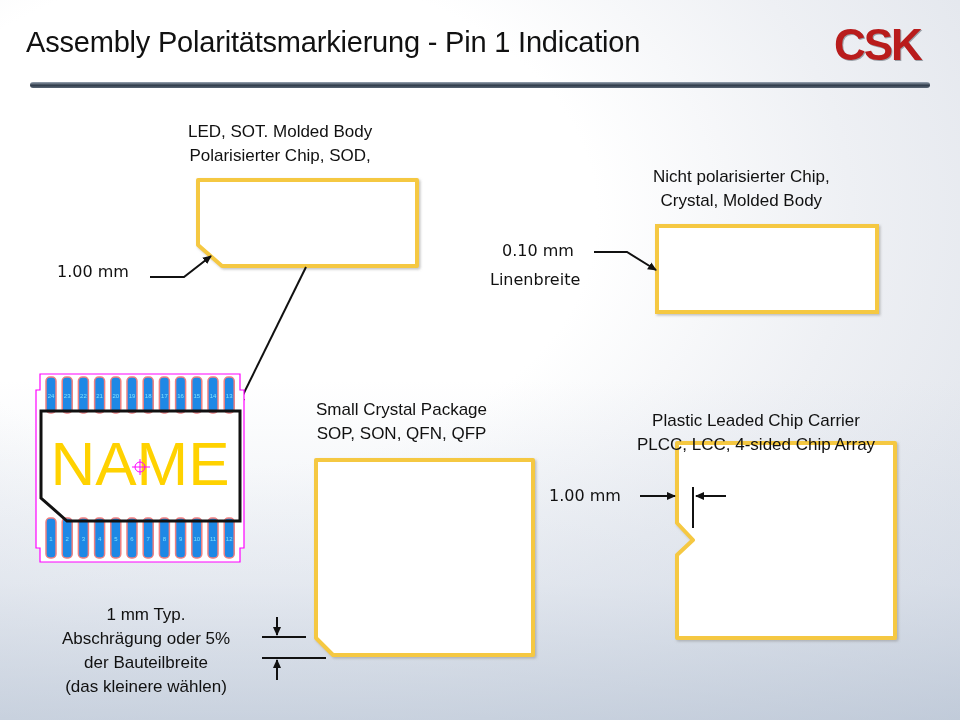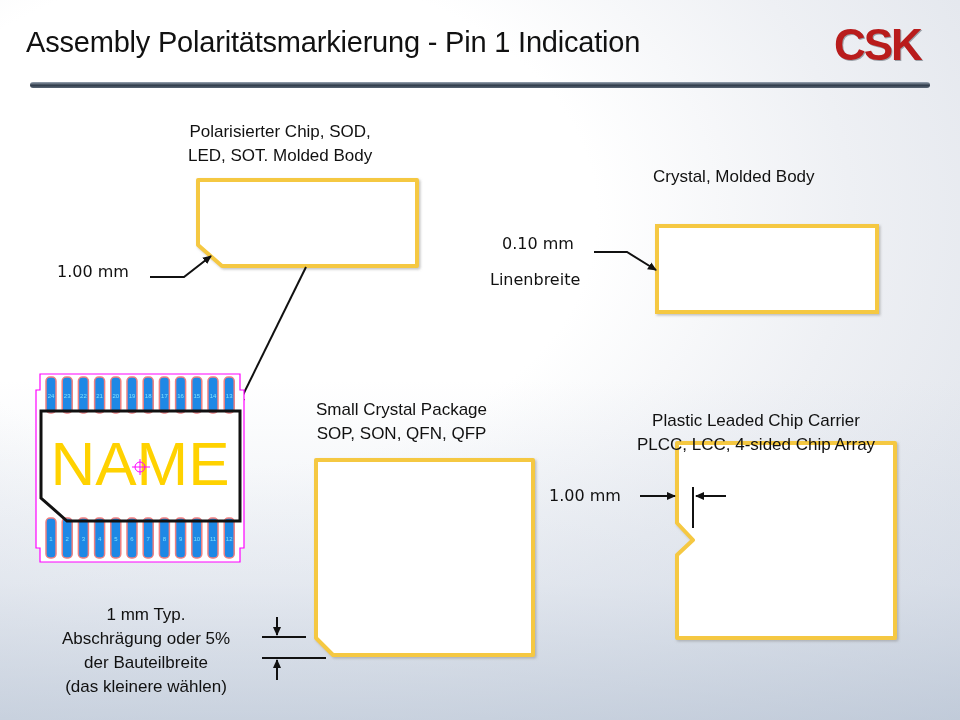--- a/index.html
+++ b/index.html
@@ -117,29 +117,30 @@
 
   <path d="M677,443 L895,443 L895,638 L677,638 L677,555 L693,540 L677,523 Z" fill="#fff" stroke="#f5c842" stroke-width="4" stroke-linejoin="round" filter="url(#sh)"></path>
   <g stroke="#111" stroke-width="2">
     <line x1="640" y1="496" x2="675" y2="496" marker-end="url(#arr)"></line>
     <line x1="726" y1="496" x2="696" y2="496" marker-end="url(#arr)"></line>
     <line x1="693" y1="487" x2="693" y2="528"></line>
   </g>
 </svg>
 
 <div class="lbl" style="left:188px; top:120px;">
+  <div>LED, SOT. Molded Body</div>
   <div>Polarisierter Chip, SOD,</div>
-  <div>LED, SOT. Molded Body</div>
 </div>
 <div class="lbl2" style="left:57px; top:262px;">1.00 mm</div>
 
 <div class="lbl" style="left:653px; top:165px;">
+  <div>Nicht polarisierter Chip,</div>
   <div>Crystal, Molded Body</div>
 </div>
-<div class="lbl2" style="left:502px; top:234px;">0.10 mm</div>
+<div class="lbl2" style="left:502px; top:241px;">0.10 mm</div>
 <div class="lbl2" style="left:490px; top:270px;text-align:center;">Linenbreite</div>
 
 <div class="lbl" style="left:316px; top:398px;">
   <div>Small Crystal Package</div>
   <div>SOP, SON, QFN, QFP</div>
 </div>
 <div class="lbl" style="left:30px; top:603px; width:232px;">
   <div>1 mm Typ.</div>
   <div>Abschrägung oder 5%</div>
   <div>der Bauteilbreite</div>

